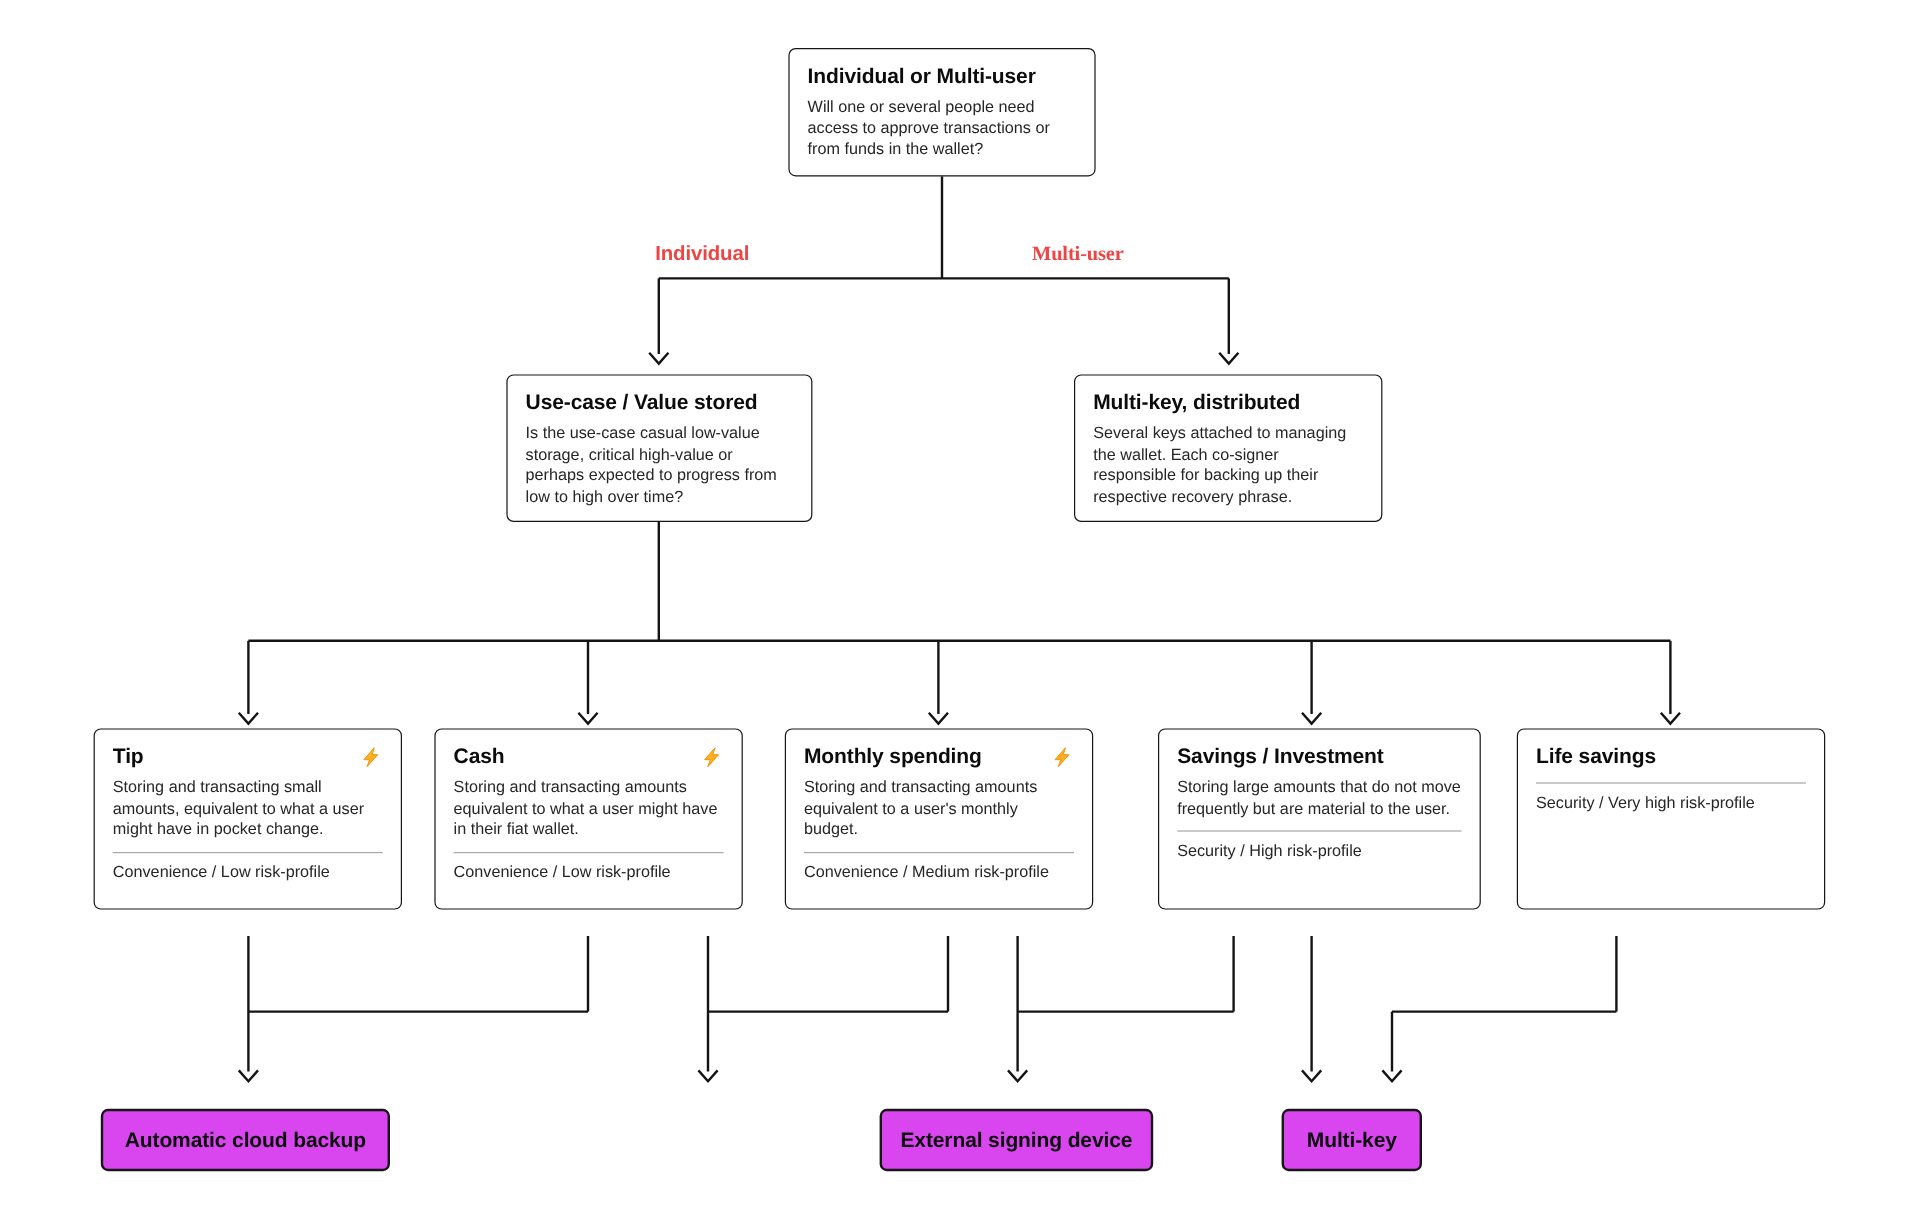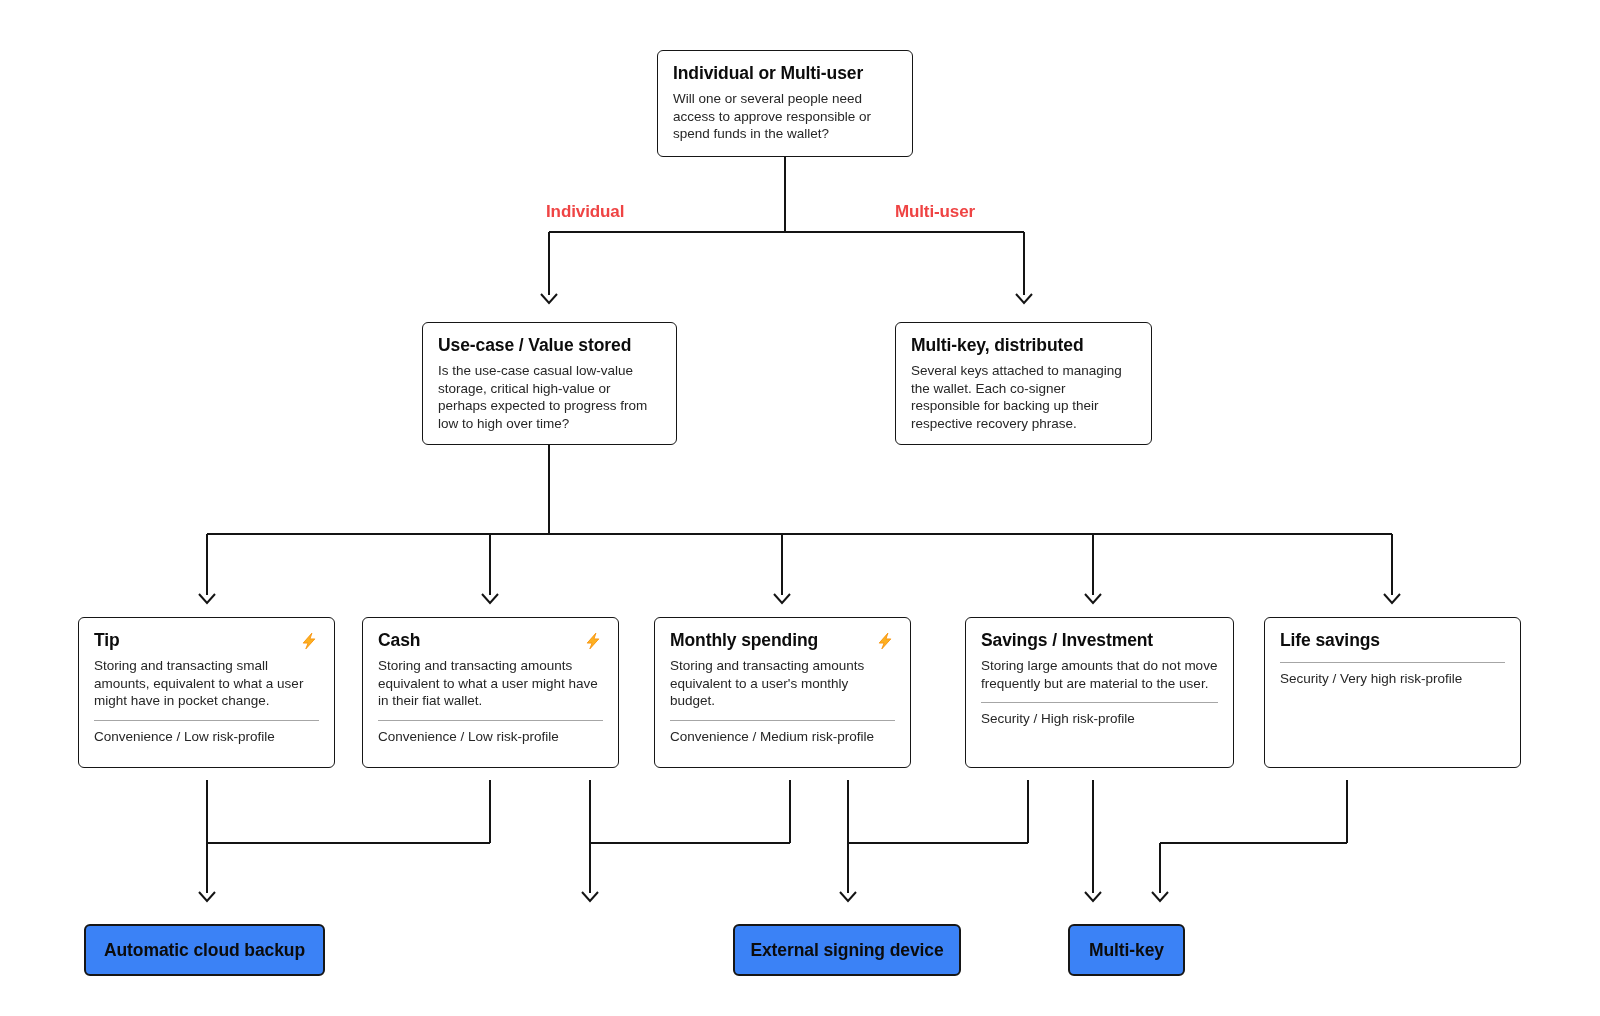--- a/index.html
+++ b/index.html
@@ -14,21 +14,20 @@
   .connectors{position:absolute;left:0;top:0;}
   .connectors path{stroke:#141414;stroke-width:2;fill:none;stroke-linejoin:miter;stroke-linecap:butt;}
 
   .node{
     position:absolute;
     background:#ffffff;
     border:1.6px solid #161616;
     border-radius:6px;
     box-sizing:border-box;
     padding:12px 15px;
-    margin-top:10px;
   }
   .node-title{
     font-size:17.5px;
     font-weight:700;
     line-height:1.25;
     color:#0c0c0c;
     letter-spacing:-0.1px;
   }
   .node-desc{
     margin-top:5px;
@@ -42,34 +41,34 @@
     border:none;border-top:1px solid #a6a6a6;
     margin:10px 0 0 0;
   }
   .node-footer{
     padding-top:8px;
     font-size:13.5px;
     color:#262626;
   }
   .outcome{
     position:absolute;
-    background:#3b82f6;
+    background:#d946ef;
     border:2px solid #161616;
     border-radius:6px;
     box-sizing:border-box;
     display:flex;align-items:center;justify-content:center;
     font-size:17.5px;font-weight:700;color:#0c0c0c;
     letter-spacing:-0.1px;
   }
   .edge-label{
     position:absolute;
     font-size:17px;font-weight:700;color:#ef4444;
     letter-spacing:-0.1px;
   }
-  .edge-label.right{text-align:center;}
+  .edge-label.right{text-align:left;font-family:Liberation Serif, serif;}
 </style>
 </head>
 <body>
 
 <div class="canvas">
 
   <svg class="connectors" width="1600" height="1016" viewBox="0 0 1600 1016">
     <g>
       <path d="M785 147 V232"></path>
       <path d="M549 232 H1024"></path>
@@ -129,21 +128,21 @@
     <g>
       <path d="M1347 780 V843"></path>
       <path d="M1160 843 H1347"></path>
       <path d="M1160 843 V893"></path>
       <path d="M1152 892 L1160 901 L1168 892"></path>
     </g>
   </svg>
 
   <div class="node" style="left:657px;top:40px;width:256px;height:107px">
     <div class="node-title">Individual or Multi-user</div>
-    <div class="node-desc">Will one or several people need access to approve responsible or spend funds in the wallet?</div>
+    <div class="node-desc">Will one or several people need access to approve transactions or from funds in the wallet?</div>
   </div>
 
   <div class="edge-label" style="left:546px;top:202px">Individual</div>
   <div class="edge-label right" style="left:860px;top:202px;width:150px">Multi-user</div>
 
   <div class="node" style="left:422px;top:312px;width:255px;height:123px">
     <div class="node-title">Use-case / Value stored</div>
     <div class="node-desc">Is the use-case casual low-value storage, critical high-value or perhaps expected to progress from low to high over time?</div>
   </div>
 

